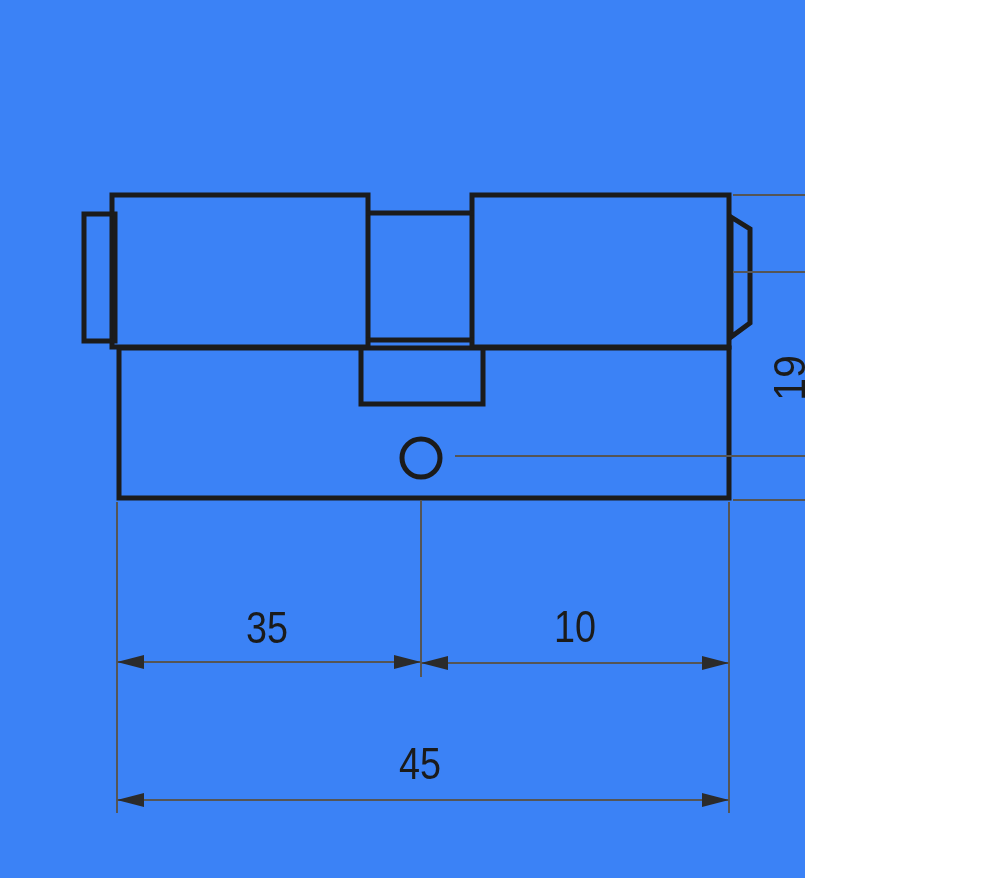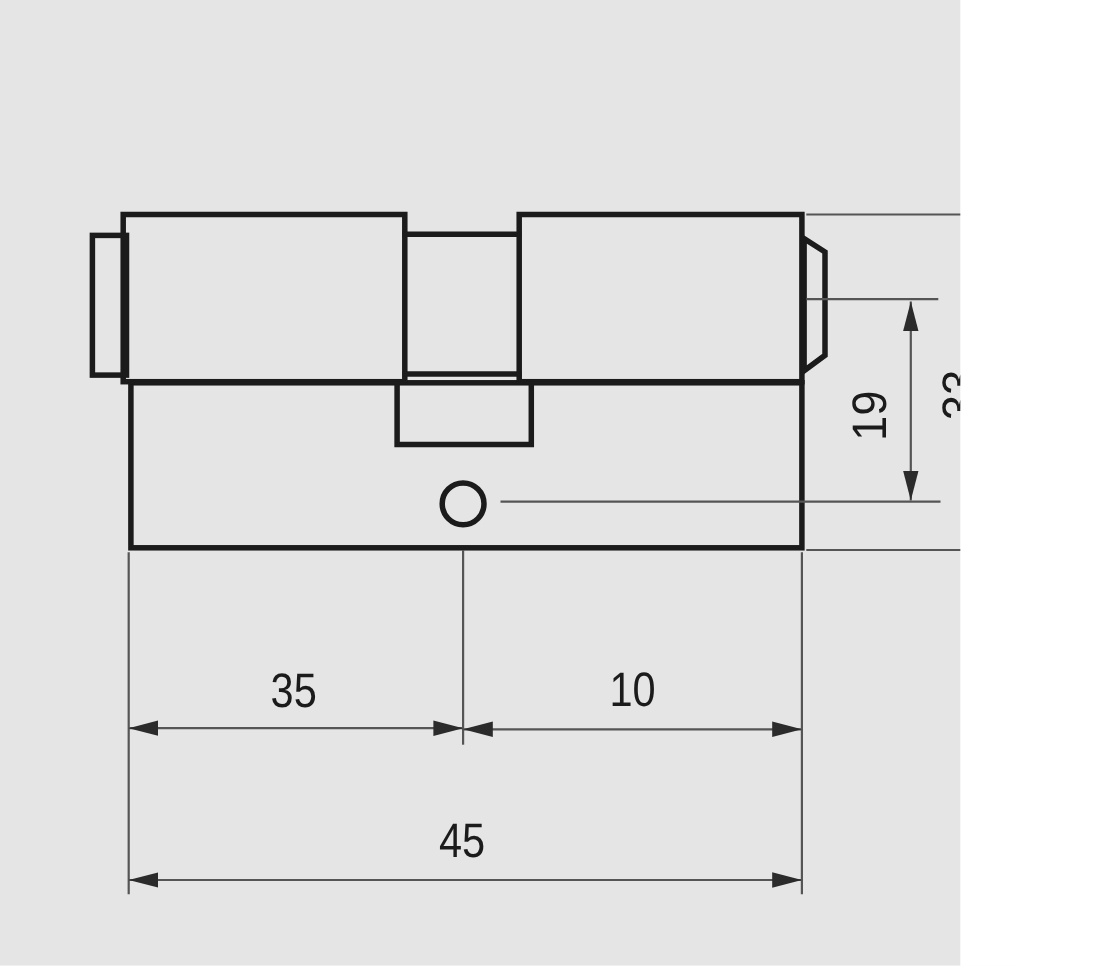--- a/index.html
+++ b/index.html
@@ -2,23 +2,23 @@
 <html><head>
 <meta charset="utf-8">
 <style>
   html, body {
     margin: 0;
     padding: 0;
     background: #ffffff;
   }
   .canvas {
     position: relative;
-    width: 873px;
+    width: 805px;
     height: 878px;
-    background: #e5e5e5;
+    background: #3b82f6;
     overflow: hidden;
   }
   svg { display: block; }
   text {
     font-family: "Liberation Sans", "DejaVu Sans", sans-serif;
     font-size: 44px;
     fill: #1b1b1b;
   }
 </style>
 </head>

